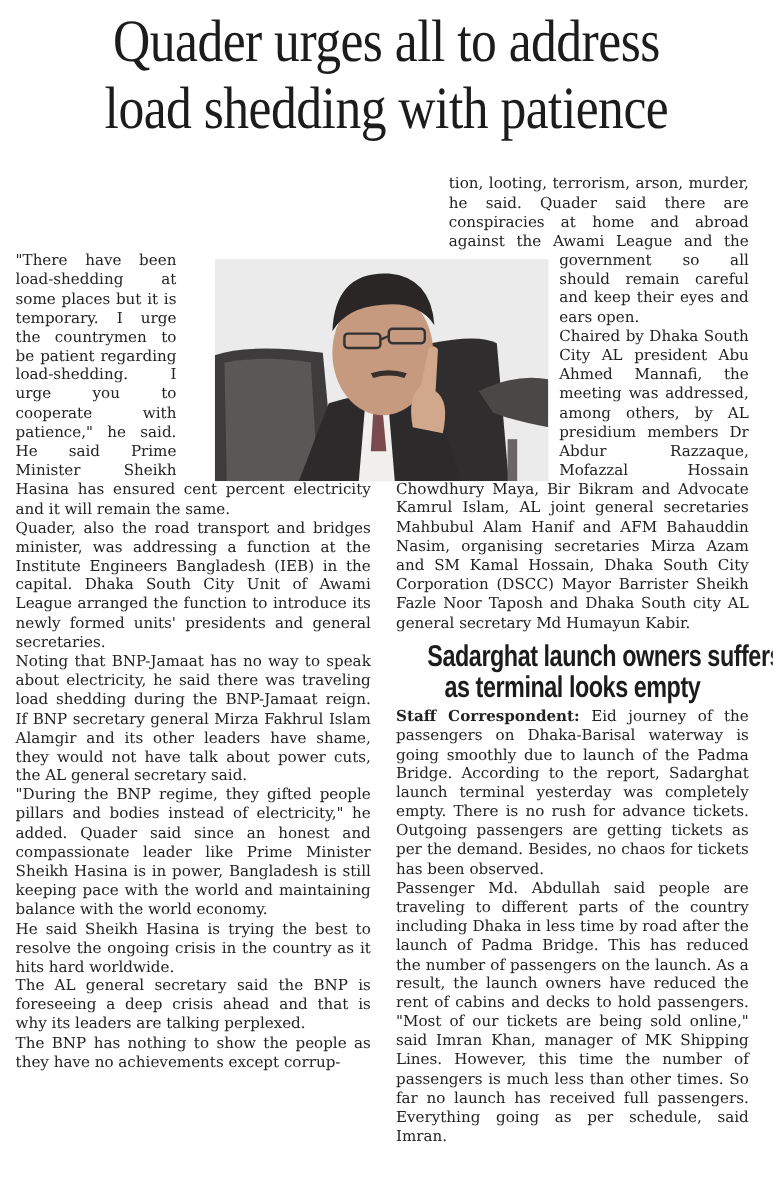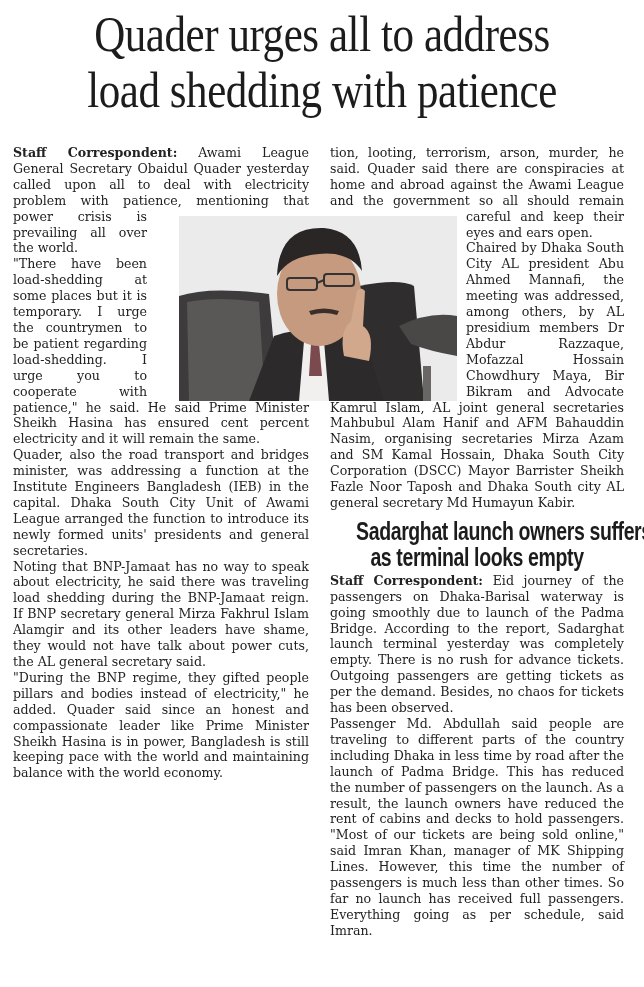--- a/index.html
+++ b/index.html
@@ -75,33 +75,33 @@
 
       <path d="M130 95 Q145 90 160 95 L158 99 Q145 95 132 99 Z" fill="#3a2e2a"></path>
 
       <path d="M165 140 Q160 115 172 105 L178 75 Q182 70 186 75 L184 110 Q196 118 190 145 Z" fill="#d1a88c"></path>
     </svg>
   </div>
 
   <div class="col col-left">
     <div style="height:64px"></div>
     <div class="float-spacer-left" style="margin-top:0;"></div>
-    <p style="margin-top:-64px;">
-      <span class="byline">Staff Correspondent:</span><span> Awami League General Secretary Obaidul Quader yesterday called upon all to deal with electricity problem with patience, mentioning that power crisis is prevailing all over the world.</span>
-    </p>
     <p>"There have been load-shedding at some places but it is temporary. I urge the countrymen to be patient regarding load-shedding. I urge you to cooperate with patience," he said. He said Prime Minister Sheikh Hasina has ensured cent percent electricity and it will remain the same.</p>
     <p>Quader, also the road transport and bridges minister, was addressing a function at the Institute Engineers Bangladesh (IEB) in the capital. Dhaka South City Unit of Awami League arranged the function to introduce its newly formed units' presidents and general secretaries.</p>
     <p>Noting that BNP-Jamaat has no way to speak about electricity, he said there was traveling load shedding during the BNP-Jamaat reign. If BNP secretary general Mirza Fakhrul Islam Alamgir and its other leaders have shame, they would not have talk about power cuts, the AL general secretary said.</p>
     <p>"During the BNP regime, they gifted people pillars and bodies instead of electricity," he added. Quader said since an honest and compassionate leader like Prime Minister Sheikh Hasina is in power, Bangladesh is still keeping pace with the world and maintaining balance with the world economy.</p>
+    <p>He said Sheikh Hasina is trying the best to resolve the ongoing crisis in the country as it hits hard worldwide.</p>
+    <p>The AL general secretary said the BNP is foreseeing a deep crisis ahead and that is why its leaders are talking perplexed.</p>
+    <p>The BNP has nothing to show the people as they have no achievements except corrup-</p>
   </div>
 
   <div class="col col-right">
     <div style="height:64px"></div>
     <div class="float-spacer-right"></div>
-    <p style="margin-top:-64px;">tion, looting, terrorism, arson, murder, he said. Quader said there are conspiracies at home and abroad against the Awami League and the government so all should remain careful and keep their eyes and ears open.</p>
+    <p style="margin-top:-64px;margin-left:44px;">tion, looting, terrorism, arson, murder, he said. Quader said there are conspiracies at home and abroad against the Awami League and the government so all should remain careful and keep their eyes and ears open.</p>
     <p>Chaired by Dhaka South City AL president Abu Ahmed Mannafi, the meeting was addressed, among others, by AL presidium members Dr Abdur Razzaque, Mofazzal Hossain Chowdhury Maya, Bir Bikram and Advocate Kamrul Islam, AL joint general secretaries Mahbubul Alam Hanif and AFM Bahauddin Nasim, organising secretaries Mirza Azam and SM Kamal Hossain, Dhaka South City Corporation (DSCC) Mayor Barrister Sheikh Fazle Noor Taposh and Dhaka South city AL general secretary Md Humayun Kabir.</p>
 
     <div class="subhead-wrap">
       <div class="subhead">Sadarghat launch owners suffers</div>
       <div class="subhead" style="margin-top:-4px;">as terminal looks empty</div>
     </div>
 
     <p>
       <span class="byline">Staff Correspondent:</span><span> Eid journey of the passengers on Dhaka-Barisal waterway is going smoothly due to launch of the Padma Bridge. According to the report, Sadarghat launch terminal yesterday was completely empty. There is no rush for advance tickets. Outgoing passengers are getting tickets as per the demand. Besides, no chaos for tickets has been observed.</span>
     </p>

